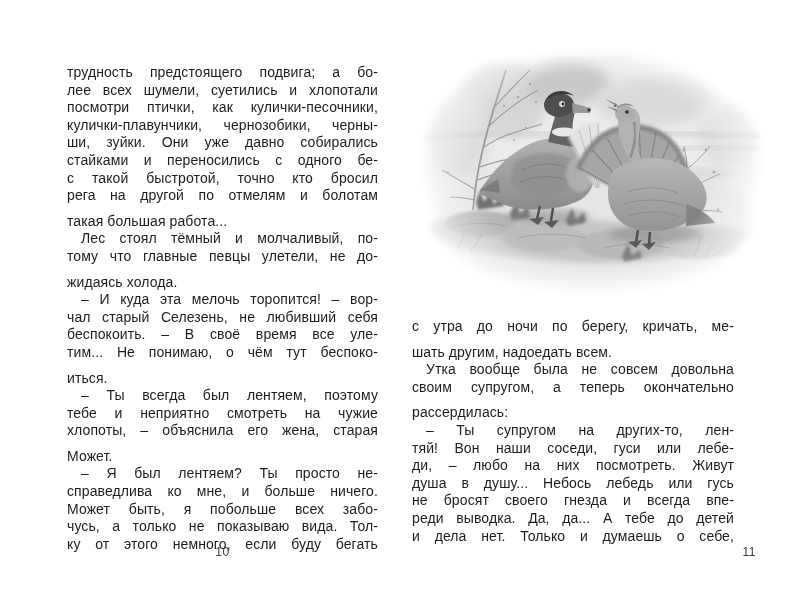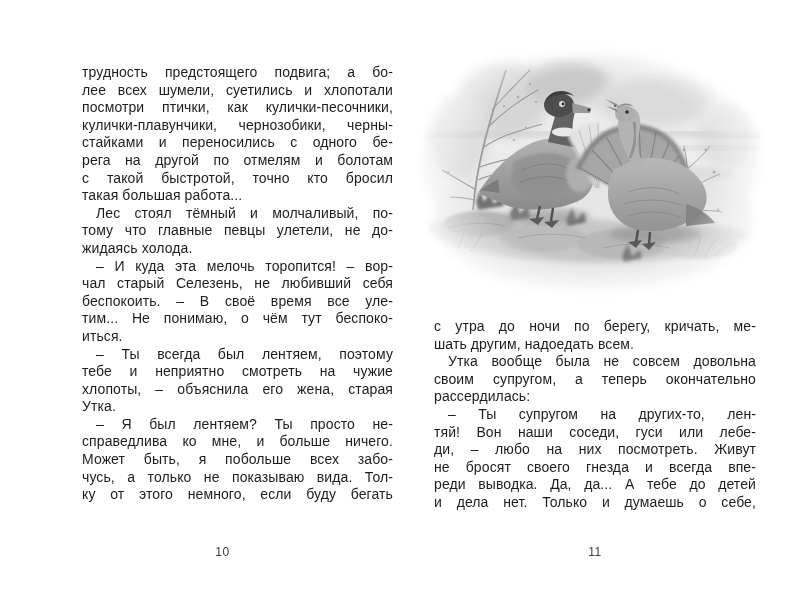--- a/index.html
+++ b/index.html
@@ -2,29 +2,29 @@
 <html><head>
 <meta charset="utf-8">
 <style>
   html,body { margin:0; padding:0; background:#ffffff; }
   .spread {
     position:relative; width:800px; height:606px; background:#ffffff;
     overflow:hidden; font-family:"Liberation Sans", sans-serif;
   }
   .textblock { position:absolute; font-size:14px; line-height:17.6px;
     color:#1d1d1d; letter-spacing:0.1px; }
-  #left-text  { left:82px;  top:64px;  width:311px; }
-  #right-text { left:434px; top:318px; width:322px; }
+  #left-text  { left:67px;  top:64px;  width:311px; }
+  #right-text { left:412px; top:318px; width:322px; }
   .ln { text-align:justify; text-align-last:justify; white-space:nowrap; height:17.6px; }
   .ln.ind  { text-indent:14px; }
-  .ln.last { text-align-last:left; }
+  .ln.last { text-align-last:left;margin-top:8px; }
   .pagenum { position:absolute; top:545px; font-size:12px; color:#3c3c3c;
     text-align:center; letter-spacing:0.5px; }
   #pn-left  { left:67px;  width:311px; }
-  #pn-right { left:434px; width:322px; }
+  #pn-right { left:434px; width:322px;text-align:right; }
   #illo { position:absolute; left:418px; top:42px; width:350px; height:270px; }
 </style>
 </head>
 <body>
 
 <div class="spread">
 
   <svg id="illo" viewBox="0 0 350 270" role="img" aria-label="Карандашный рисунок: старый Селезень с тёмной головой и Утка с поднятыми крыльями стоят на кочке у берега">
     <defs>
       <filter id="b6">
@@ -195,52 +195,54 @@
 
     <rect x="0" y="228" width="350" height="42" fill="url(#fadeDown)"></rect>
     <rect x="0" y="0" width="350" height="270" fill="url(#vig)"></rect>
   </svg>
 
   <div class="textblock" id="left-text">
       <div class="ln">трудность предстоящего подвига; а бо-</div>
       <div class="ln">лее всех шумели, суетились и хлопотали</div>
       <div class="ln">посмотри птички, как кулички-песочники,</div>
       <div class="ln">кулички-плавунчики, чернозобики, черны-</div>
+      <div class="ln">ши, зуйки. Они уже давно собирались</div>
       <div class="ln">стайками и переносились с одного бе-</div>
+      <div class="ln">с такой быстротой, точно кто бросил</div>
       <div class="ln">рега на другой по отмелям и болотам</div>
-      <div class="ln">с такой быстротой, точно кто бросил</div>
       <div class="ln last">такая большая работа...</div>
       <div class="ln ind">Лес стоял тёмный и молчаливый, по-</div>
       <div class="ln">тому что главные певцы улетели, не до-</div>
       <div class="ln last">жидаясь холода.</div>
       <div class="ln ind">– И куда эта мелочь торопится! – вор-</div>
       <div class="ln">чал старый Селезень, не любивший себя</div>
       <div class="ln">беспокоить. – В своё время все уле-</div>
       <div class="ln">тим... Не понимаю, о чём тут беспоко-</div>
       <div class="ln last">иться.</div>
       <div class="ln ind">– Ты всегда был лентяем, поэтому</div>
       <div class="ln">тебе и неприятно смотреть на чужие</div>
       <div class="ln">хлопоты, – объяснила его жена, старая</div>
-      <div class="ln last">Утка.</div>
+      <div class="ln last">Может.</div>
       <div class="ln ind">– Я был лентяем? Ты просто не-</div>
       <div class="ln">справедлива ко мне, и больше ничего.</div>
       <div class="ln">Может быть, я побольше всех забо-</div>
       <div class="ln">чусь, а только не показываю вида. Тол-</div>
       <div class="ln">ку от этого немного, если буду бегать</div>
     </div>
 
   <div class="textblock" id="right-text">
       <div class="ln">с утра до ночи по берегу, кричать, ме-</div>
       <div class="ln last">шать другим, надоедать всем.</div>
       <div class="ln ind">Утка вообще была не совсем довольна</div>
       <div class="ln">своим супругом, а теперь окончательно</div>
       <div class="ln last">рассердилась:</div>
       <div class="ln ind">– Ты супругом на других-то, лен-</div>
       <div class="ln">тяй! Вон наши соседи, гуси или лебе-</div>
       <div class="ln">ди, – любо на них посмотреть. Живут</div>
+      <div class="ln">душа в душу... Небось лебедь или гусь</div>
       <div class="ln">не бросят своего гнезда и всегда впе-</div>
       <div class="ln">реди выводка. Да, да... А тебе до детей</div>
       <div class="ln">и дела нет. Только и думаешь о себе,</div>
     </div>
 
   <div class="pagenum" id="pn-left">10</div>
   <div class="pagenum" id="pn-right">11</div>
 </div>
 
 </body></html>

